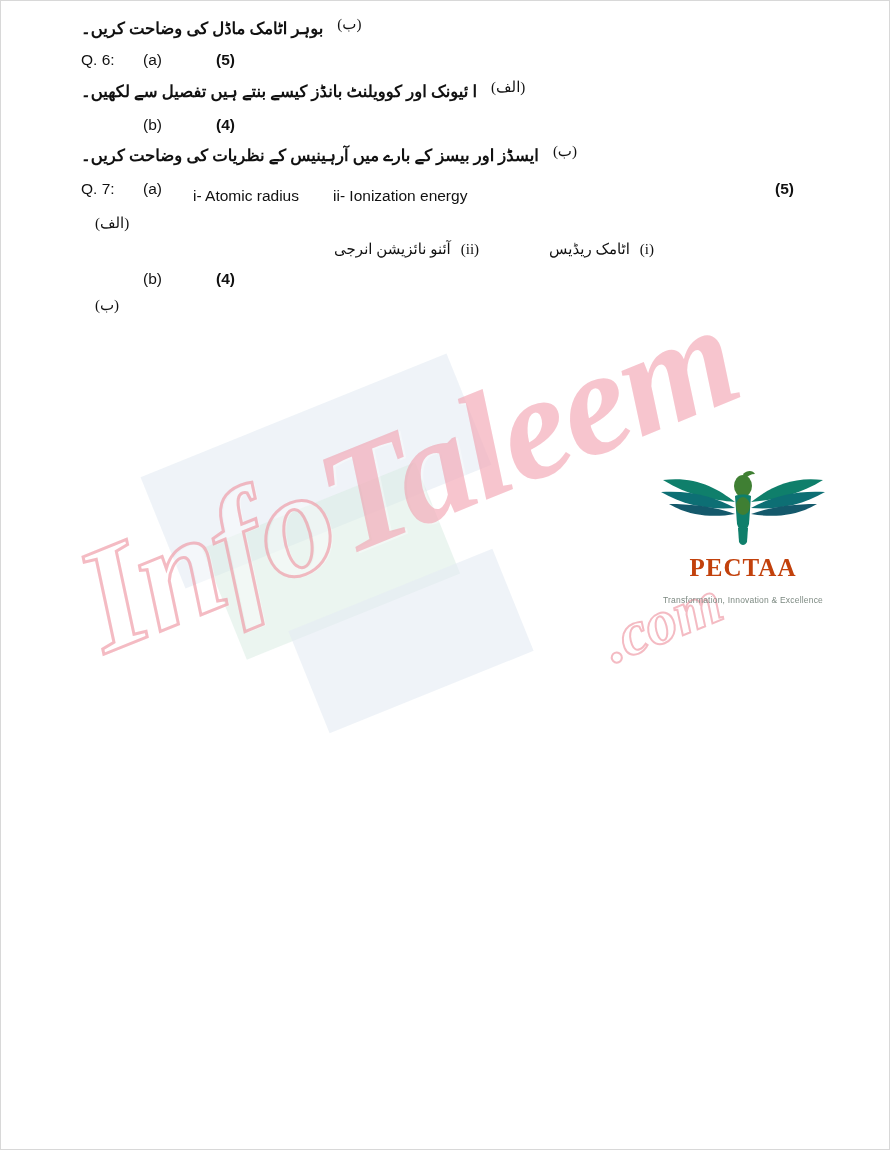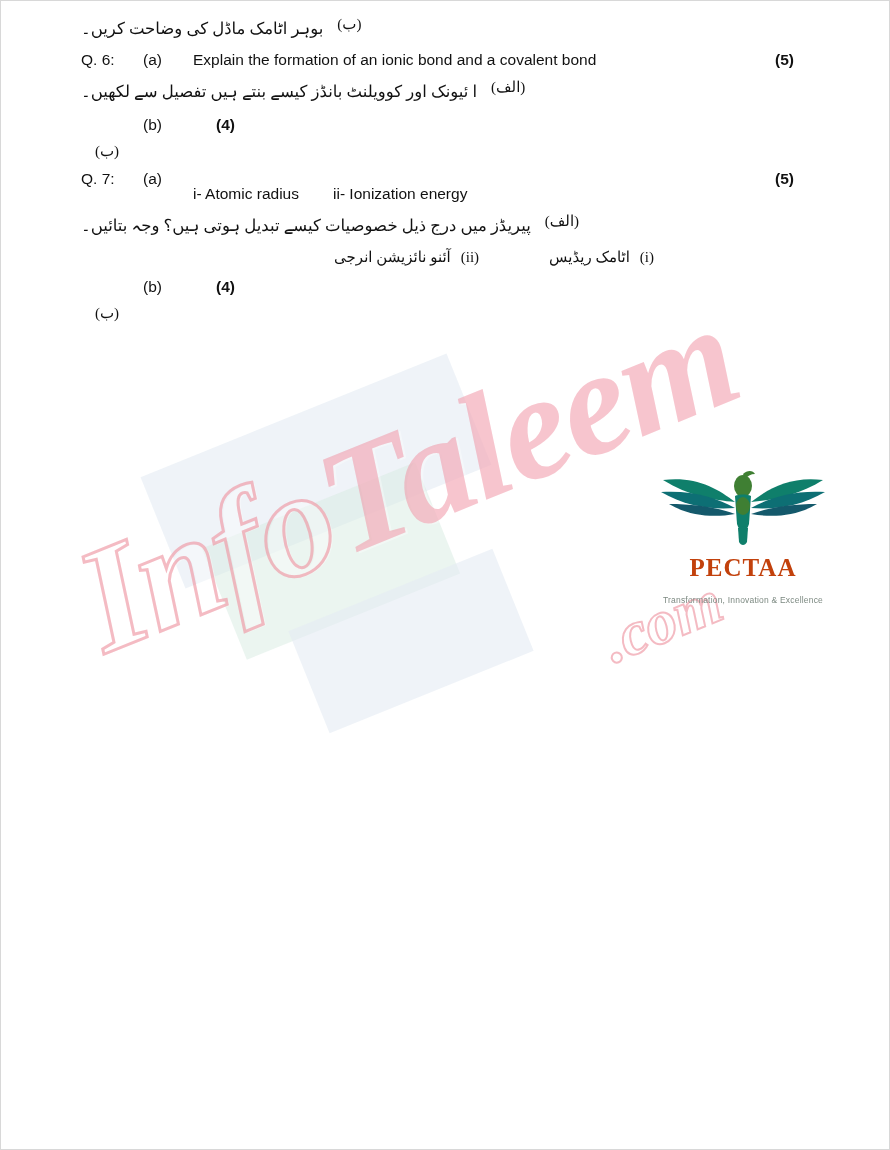--- a/index.html
+++ b/index.html
@@ -108,21 +108,21 @@
     width: 42px;
     flex: 0 0 42px;
     text-align: right;
     font-size: 15.5px;
     font-weight: bold;
     line-height: 1.45;
   }
 
   .subitems {
     display: flex;
-    margin-top: 15px;
+    margin-top: 7px;
     align-items: center;
   }
   .subitems .si {
     font-size: 15.5px;
   }
   .si-1 { width: 140px; }
 
   
   .urdu-row {
     display: flex;
@@ -136,20 +136,21 @@
     flex: 0 0 auto;
     font-size: 15px;
     font-family: "Liberation Serif", serif;
     margin-left: 14px;
   }
   .urdu-text {
     font-size: 16.5px;
     font-family: "Liberation Serif", serif;
     line-height: 1.7;
     text-align: right;
+    font-weight: bold;
   }
   .urdu-top {
     margin: 0 0 6px 0;
   }
   .urdu-sub {
     display: flex;
     direction: rtl;
     justify-content: flex-start;
     gap: 70px;
     font-size: 15px;
@@ -204,51 +205,50 @@
   <div class="content">
 
     <div class="urdu-row urdu-top">
       <div class="urdu-label">(ب)</div>
       <div class="urdu-text">بوہر اٹامک ماڈل کی وضاحت کریں۔</div>
     </div>
 
     <div class="row">
       <div class="col-q">Q. 6:</div>
       <div class="col-part">(a)</div>
-      <div class="col-text">Explain the formation of an ionic bond and a covalent bond</div>
       <div class="col-marks">(5)</div>
     </div>
     <div class="urdu-row">
       <div class="urdu-label">(الف)</div>
       <div class="urdu-text">ا ئیونک اور کوویلنٹ بانڈز کیسے بنتے ہیں تفصیل سے لکھیں۔</div>
     </div>
 
     <div class="row">
       <div class="col-q"></div>
       <div class="col-part">(b)</div>
       <div class="col-marks">(4)</div>
     </div>
     <div class="urdu-row">
       <div class="urdu-label">(ب)</div>
+      <div class="urdu-text">ایسڈز اور بیسز کے بارے میں آرہینیس کے نظریات کی وضاحت کریں۔</div>
     </div>
 
     <div class="row">
       <div class="col-q">Q. 7:</div>
       <div class="col-part">(a)</div>
       <div class="col-text">
         <div class="subitems">
           <div class="si si-1">i- Atomic radius</div>
           <div class="si">ii- Ionization energy</div>
         </div>
       </div>
       <div class="col-marks">(5)</div>
     </div>
     <div class="urdu-row">
       <div class="urdu-label">(الف)</div>
-      <div class="urdu-text">پیریڈز میں درج ذیل خصوصیات کیسے تبدیل ہوتی ہیں؟ وجہ بتائیں۔</div>
     </div>
     <div class="urdu-sub">
       <div class="unit">
         <span>(i)</span>
         <span>اٹامک ریڈیس</span>
       </div>
       <div class="unit">
         <span>(ii)</span>
         <span>آئنو نائزیشن انرجی</span>
       </div>

